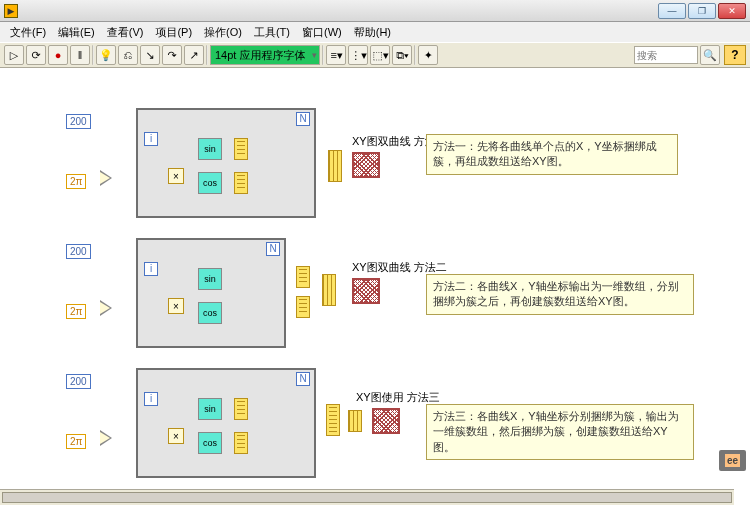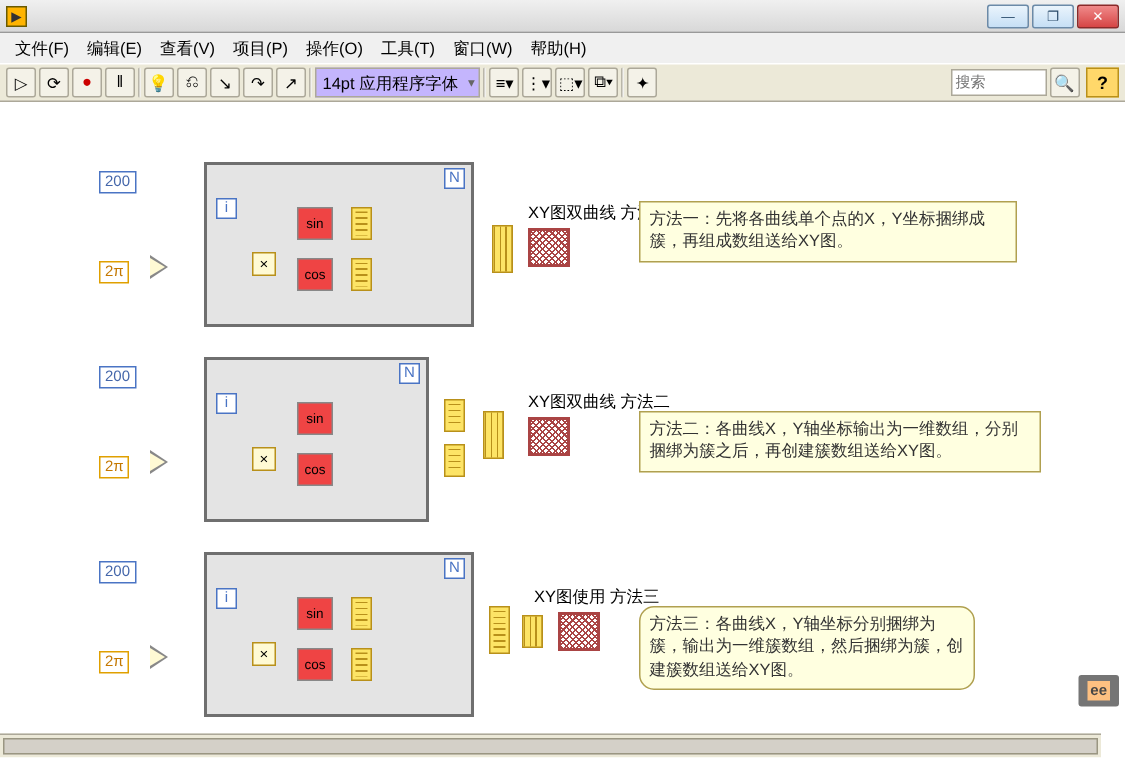--- a/index.html
+++ b/index.html
@@ -13,39 +13,39 @@
 .win-btn.close { background: linear-gradient(#f08a8a,#d64545); color: #fff; border-color: #8a2a2a; }
 
 
 .menubar { height: 20px; background: #f0f0f0; display: flex; align-items: center; padding: 0 4px; font-size: 11px; }
 .menu-item { padding: 2px 6px; cursor: default; }
 
 
 .toolbar { height: 26px; background: #ece9d8; border-top: 1px solid #fff; border-bottom: 1px solid #aca899; display: flex; align-items: center; padding: 0 4px; gap: 2px; }
 .tbtn { width: 20px; height: 20px; border: 1px solid #aca899; background: #f4f2e8; display: flex; align-items: center; justify-content: center; font-size: 11px; border-radius: 2px; }
 .tbtn.sep { width: 2px; border: none; background: linear-gradient(to right,#aca899,#fff); }
-.font-sel { height: 20px; border: 1px solid #aca899; background: #c4b5fd; padding: 0 14px 0 4px; font-size: 11px; display: flex; align-items: center; position: relative; }
+.font-sel { height: 20px; border: 1px solid #aca899; background: #22c55e; padding: 0 14px 0 4px; font-size: 11px; display: flex; align-items: center; position: relative; }
 .font-sel::after { content: "▾"; position: absolute; right: 3px; font-size: 9px; color: #666; }
 .search-box { height: 18px; width: 64px; border: 1px solid #aca899; background: #fff; margin-left: auto; font-size: 10px; padding: 0 2px; color: #999; }
 .help-btn { width: 22px; height: 20px; background: #ffd86a; border: 1px solid #b8901a; margin-left: 2px; display: flex; align-items: center; justify-content: center; font-weight: bold; font-size: 12px; }
 
 
 .canvas { position: absolute; top: 68px; left: 0; right: 0; bottom: 16px; background: #fff; overflow: hidden; }
 .scroll-x { position: absolute; bottom: 0; left: 0; right: 16px; height: 16px; background: #ece9d8; border-top: 1px solid #aca899; display: flex; }
 .scroll-x .thumb { flex: 1; margin: 2px; background: #d4d0c8; border: 1px solid #9a9682; }
 
 
 .method { position: absolute; }
 .numconst { position: absolute; border: 1px solid #4a74c4; background: #fff; color: #4466aa; font-size: 10px; padding: 1px 3px; }
 .numconst.orange { border-color: #e0a000; color: #c47800; }
 .forloop { position: absolute; border: 2px solid #6f6f6f; background: #e4e4e4; }
 .forloop .n { position: absolute; top: 2px; right: 4px; width: 14px; height: 14px; border: 1px solid #4a74c4; background: #fff; color: #4a74c4; font-size: 10px; text-align: center; line-height: 12px; }
 .forloop .i { position: absolute; top: 22px; left: 6px; width: 14px; height: 14px; border: 1px solid #4a74c4; background: #fff; color: #4a74c4; font-size: 10px; text-align: center; line-height: 12px; }
 .fn { position: absolute; width: 24px; height: 22px; border: 1px solid #888; background: #fffad4; display: flex; align-items: center; justify-content: center; font-size: 9px; }
-.fn.img { background:#ef4444; }
+.fn.img { background:#5eead4; }
 .bundle { position: absolute; width: 14px; height: 22px; background: #fde466; border: 1px solid #b8901a; }
 .bundle::before{content:"";position:absolute;left:2px;top:2px;right:2px;bottom:2px;background:repeating-linear-gradient(#b8901a,#b8901a 1px,transparent 1px,transparent 4px);}
 .arrbuild { position: absolute; width: 14px; height: 22px; background: #fde466; border: 1px solid #b8901a; background-image: repeating-linear-gradient(90deg,#b8901a,#b8901a 1px,transparent 1px,transparent 4px); }
 .graphterm { position: absolute; width: 28px; height: 26px; border: 2px solid #a44; background: #fff; background-image: repeating-linear-gradient(45deg,#a44,#a44 1px,transparent 1px,transparent 3px),repeating-linear-gradient(-45deg,#a44,#a44 1px,transparent 1px,transparent 3px); }
 .graphlabel { position: absolute; font-size: 11px; white-space: nowrap; }
 .comment { position: absolute; border: 1px solid #b0a050; background: #ffffe0; font-size: 11px; padding: 4px 6px; line-height: 1.4; color: #333; }
 .tri { position:absolute; width:0;height:0;border-top:6px solid transparent;border-bottom:6px solid transparent;border-left:10px solid #fffad4;}
 .tri-out{position:absolute; width:0;height:0;border-top:8px solid transparent;border-bottom:8px solid transparent;border-left:12px solid #888;}
 .mult{position:absolute;width:16px;height:16px;background:#fffad4;border:1px solid #b8901a;display:flex;align-items:center;justify-content:center;font-size:10px;}
 
@@ -154,21 +154,21 @@
       <div class="mult" style="left:30px;top:58px;">×</div>
       <div class="fn img" style="left:60px;top:28px;">sin</div>
       <div class="fn img" style="left:60px;top:62px;">cos</div>
       <div class="bundle" style="left:96px;top:28px;"></div>
       <div class="bundle" style="left:96px;top:62px;"></div>
     </div>
     <div class="bundle" style="left:270px;top:36px;height:32px;"></div>
     <div class="arrbuild" style="left:292px;top:42px;"></div>
     <div class="graphterm" style="left:316px;top:40px;"></div>
     <div class="graphlabel" style="left:300px;top:22px;">XY图使用 方法三</div>
-    <div class="comment" style="left:370px;top:36px;width:224px;border-radius:10px;">方法三：各曲线X，Y轴坐标分别捆绑为簇，输出为一维簇数组，然后捆绑为簇，创建簇数组送给XY图。</div>
+    <div class="comment" style="left:370px;top:36px;width:268px;">方法三：各曲线X，Y轴坐标分别捆绑为簇，输出为一维簇数组，然后捆绑为簇，创建簇数组送给XY图。</div>
   </div>
 
   <div class="watermark">
     <b>ee</b>
   </div>
 </div>
 
 <div class="scroll-x">
     <div class="thumb"></div>
   </div>

